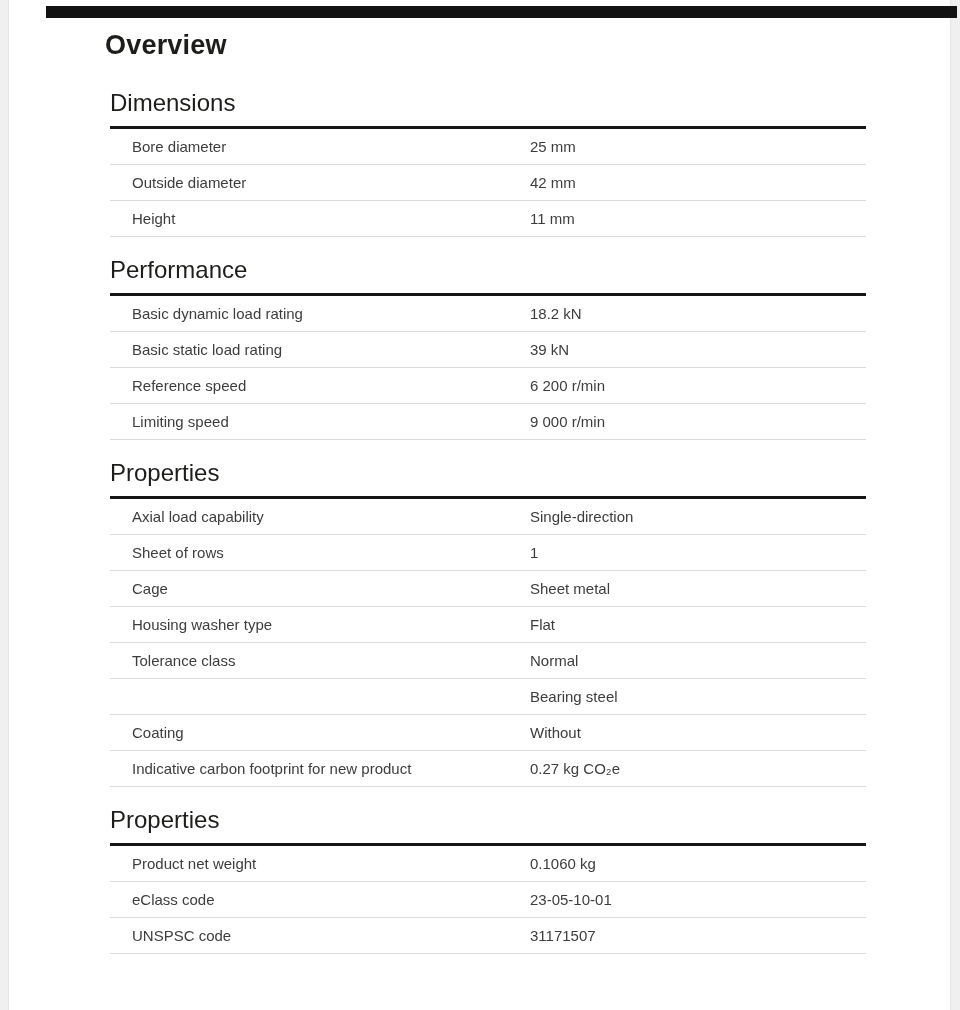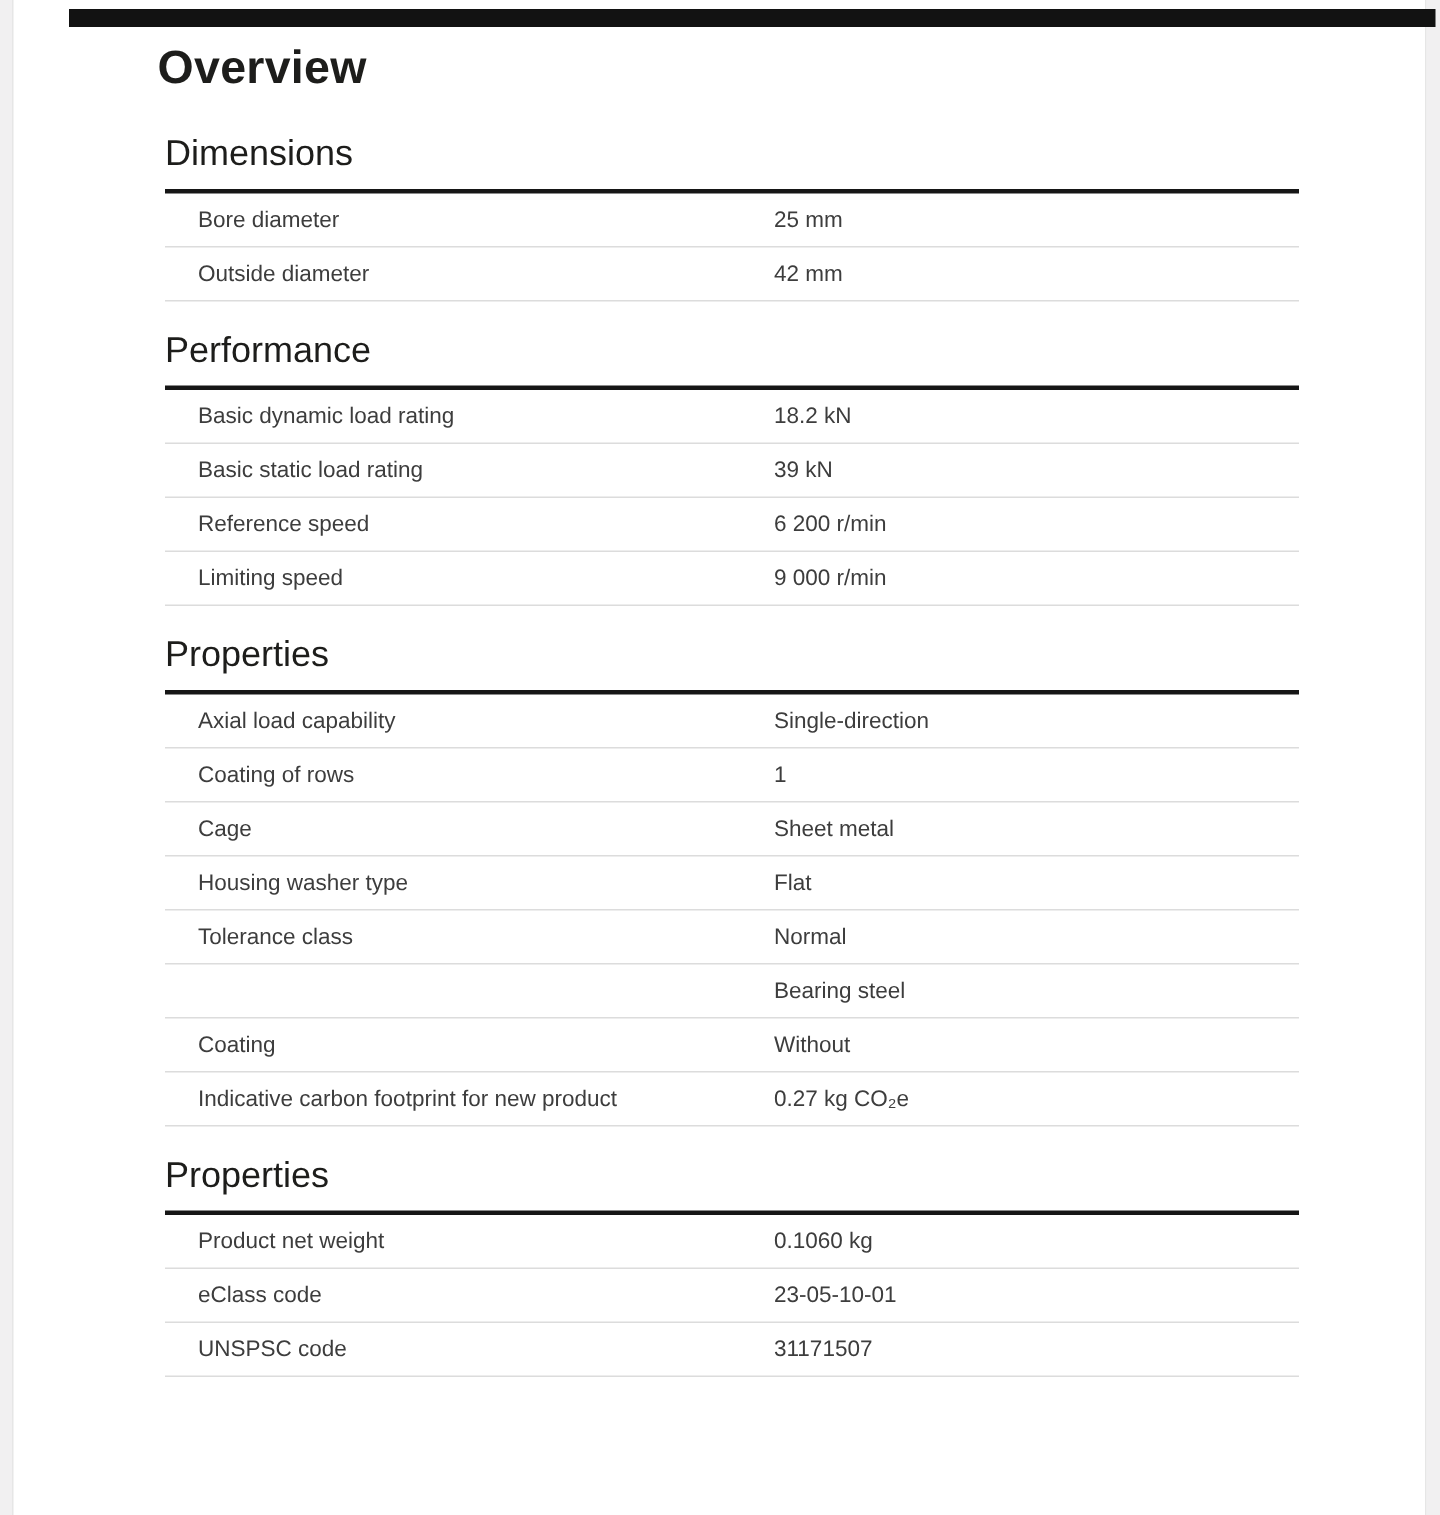--- a/index.html
+++ b/index.html
@@ -34,21 +34,21 @@
     background: var(--top-bar, #121212);
   }
   .content {
     position: absolute;
     left: 96px;
     top: 28px;
     width: 766px;
   }
   .page-title {
     margin: 0;
-    font-size: 31px;
+    font-size: 27px;
     line-height: 34px;
     font-weight: 700;
     color: var(--heading-text, #1d1d1b);
     letter-spacing: 0.2px;
   }
   .spec-section { margin: 5px; }
   .section-title {
     margin: 26px 0 0 0;
     font-size: 24px;
     line-height: 30px;
@@ -70,21 +70,21 @@
   .spec-label, .spec-value {
     position: absolute;
     top: 0;
     line-height: 35px;
     font-size: 15px;
     color: var(--row-text, #3d3d3d);
     white-space: nowrap;
     text-align: center;
   }
   .spec-label { left: 22px; }
-  .spec-value { left: 406px; }
+  .spec-value { left: 420px; }
 </style>
 </head>
 <body style="--page-bg: #f1f0f1; --card-bg: #ffffff; --card-border: #e6e6e6; --top-bar: #121212; --heading-text: #1d1d1b; --row-text: #3d3d3d; --section-rule: #161616; --row-divider: #dcdcdc;">
 
 <div class="card">
   <div class="top-bar"></div>
   <div class="content">
     <h1 class="page-title">Overview</h1>
     <div id="sections">
   <section class="spec-section">
@@ -94,20 +94,24 @@
   <div class="spec-row">
     <span class="spec-label">Bore diameter</span>
     <span class="spec-value">25 mm</span>
   </div>
 
   <div class="spec-row">
     <span class="spec-label">Outside diameter</span>
     <span class="spec-value">42 mm</span>
   </div>
 
+  <div class="spec-row">
+    <span class="spec-label">Height</span>
+    <span class="spec-value">11 mm</span>
+  </div>
 </div>
   </section>
 
   <section class="spec-section">
     <h2 class="section-title">Performance</h2>
     <div class="section-rule"></div>
     <div class="rows">
   <div class="spec-row">
     <span class="spec-label">Basic dynamic load rating</span>
     <span class="spec-value">18.2 kN</span>
@@ -133,21 +137,21 @@
   <section class="spec-section">
     <h2 class="section-title">Properties</h2>
     <div class="section-rule"></div>
     <div class="rows">
   <div class="spec-row">
     <span class="spec-label">Axial load capability</span>
     <span class="spec-value">Single-direction</span>
   </div>
 
   <div class="spec-row">
-    <span class="spec-label">Coating of rows</span>
+    <span class="spec-label">Sheet of rows</span>
     <span class="spec-value">1</span>
   </div>
 
   <div class="spec-row">
     <span class="spec-label">Cage</span>
     <span class="spec-value">Sheet metal</span>
   </div>
 
   <div class="spec-row">
     <span class="spec-label">Housing washer type</span>

